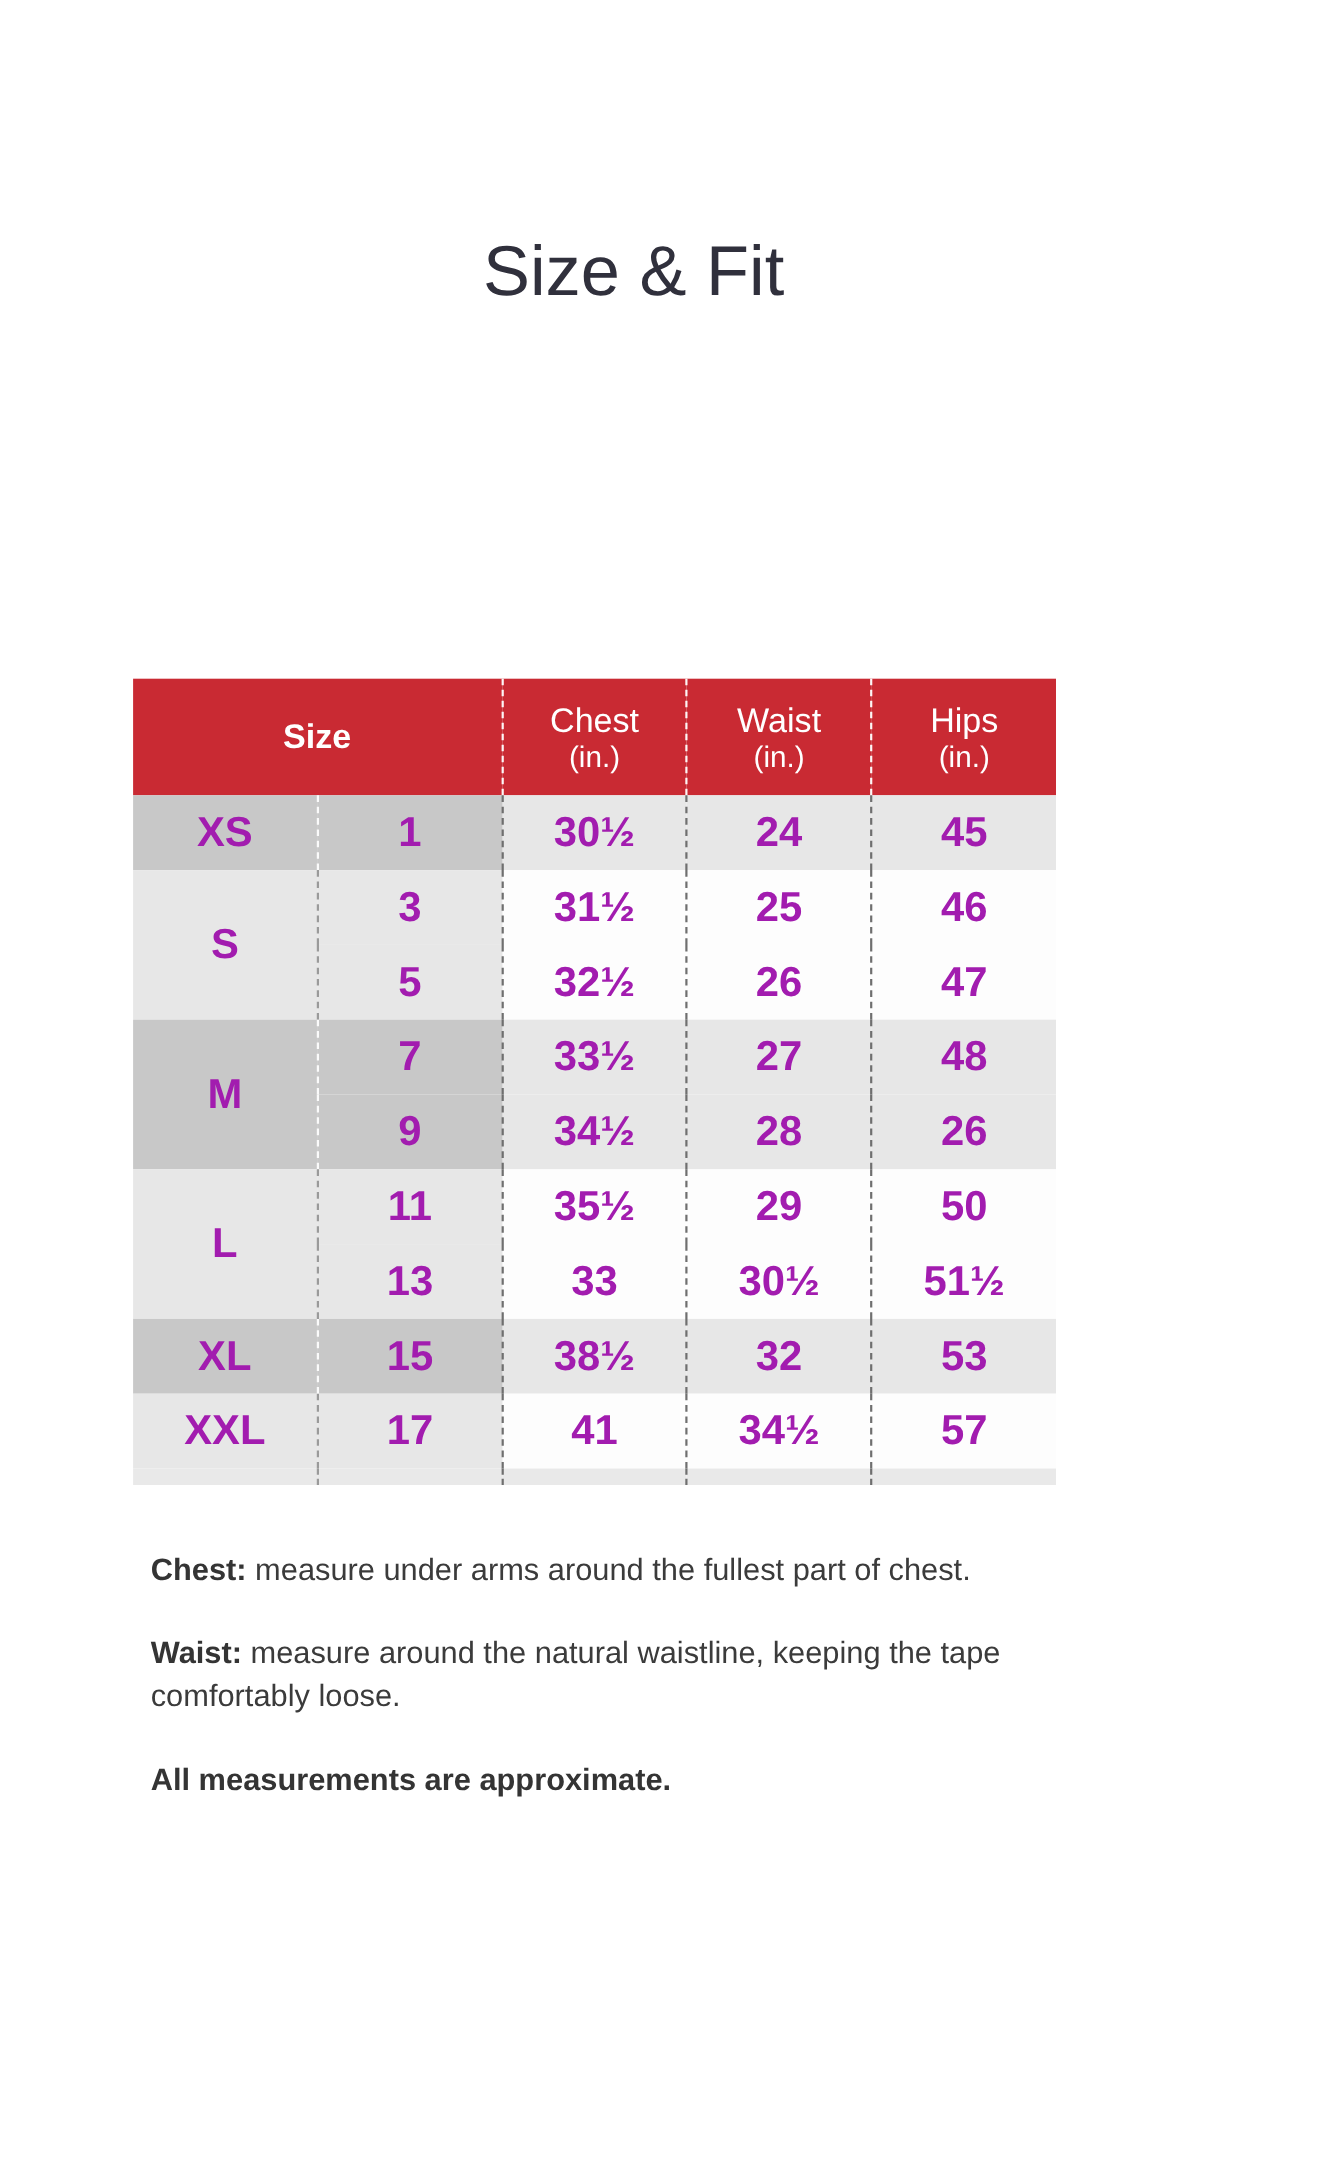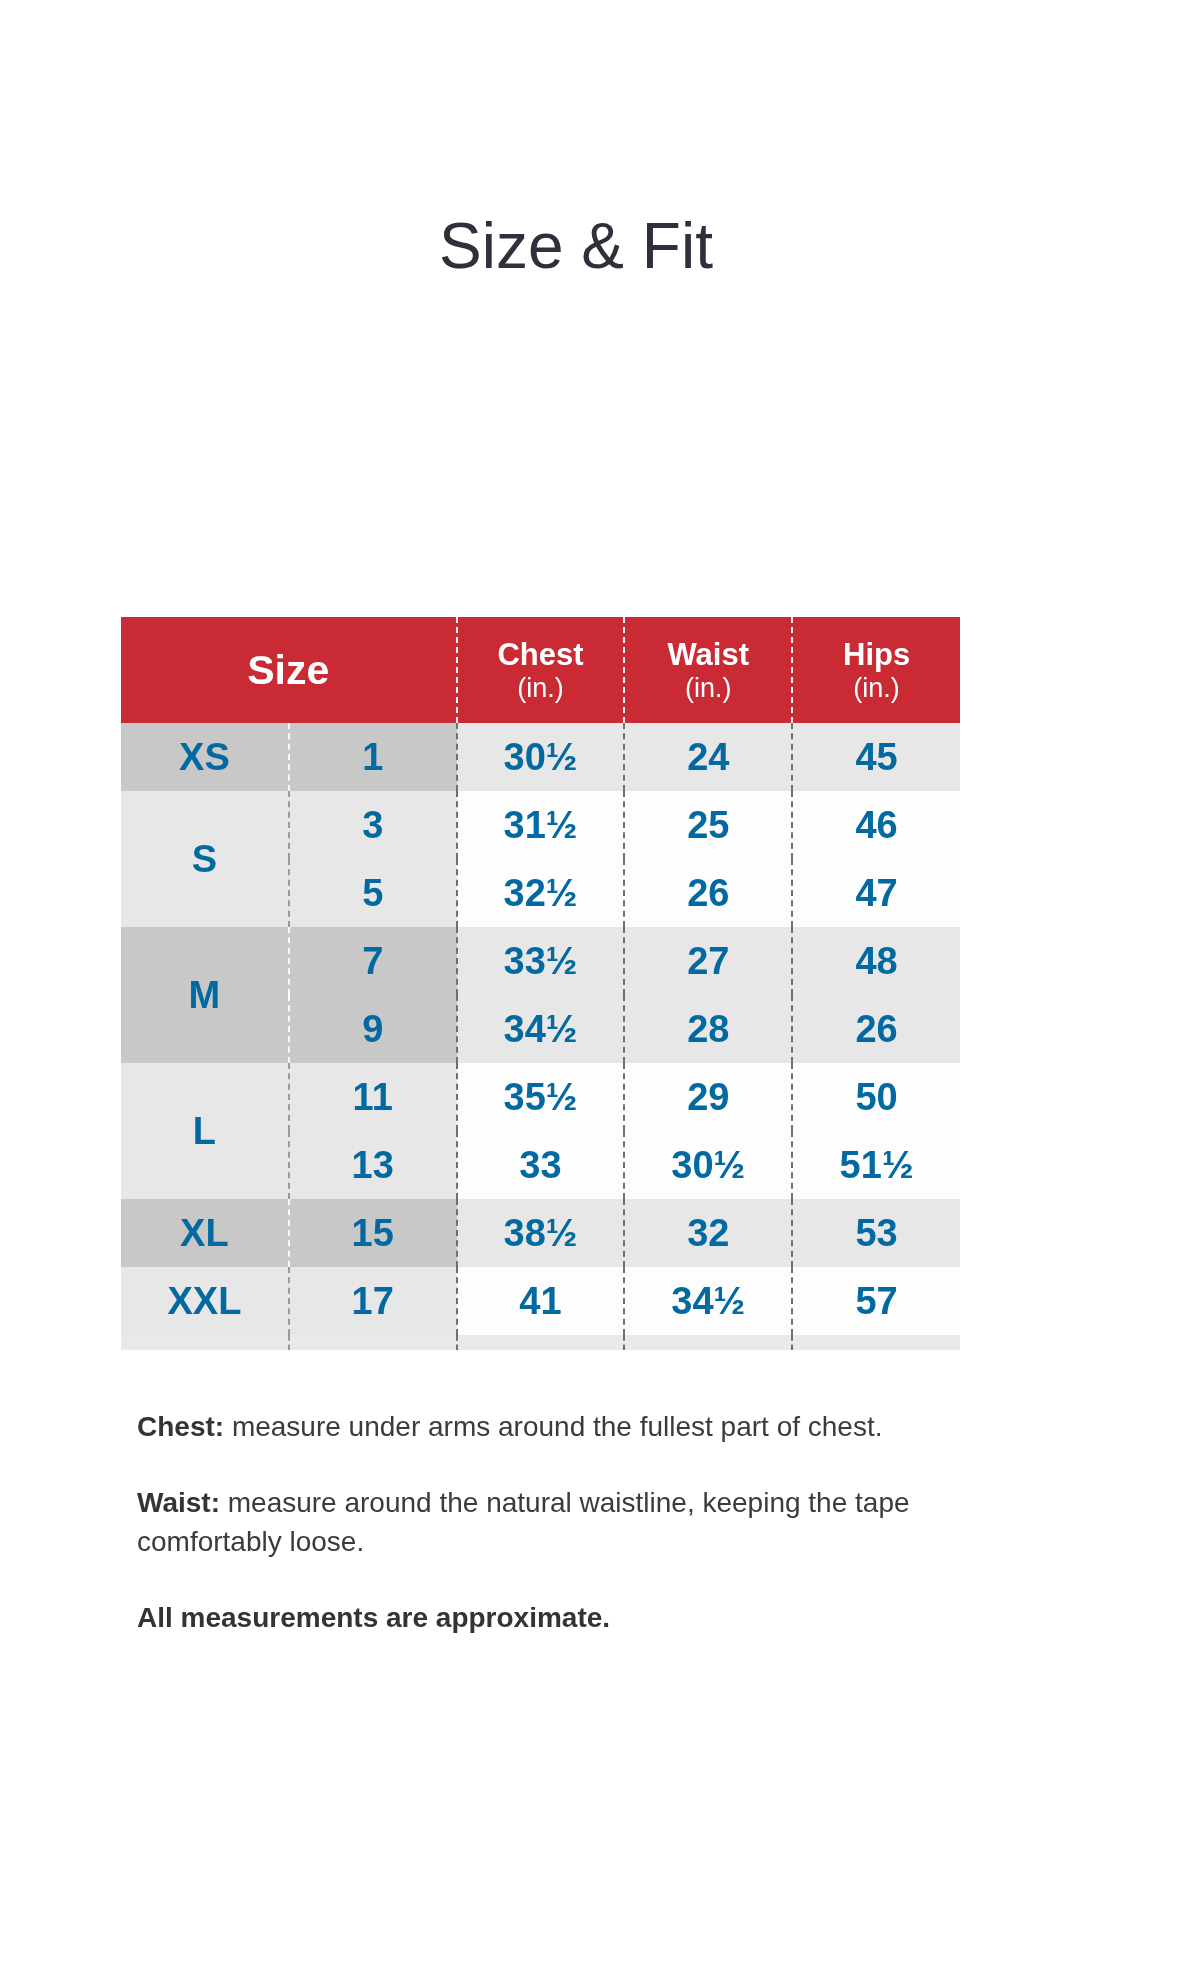--- a/index.html
+++ b/index.html
@@ -29,27 +29,27 @@
     border-collapse: collapse; table-layout: fixed;
   }
   .size-chart col { width: 20%; }
   .size-chart thead tr { height: 106px; }
   .size-chart thead th {
     background: var(--header-red, #c92a33);
     color: #ffffff; text-align: center; vertical-align: middle;
     padding: 0;
   }
   .size-chart thead th.th-measure { border-left: 2px dashed rgba(255,255,255,0.95); }
-  .th-size-label { display: block; font-size: 41px; font-weight: 700; }
-  .th-label { display: block; font-size: 31px; font-weight: 700; line-height: 36px; }
+  .th-size-label { display: block; font-size: 31px; font-weight: 700; }
+  .th-label { display: block; font-size: 31px; font-weight: 400; line-height: 36px; }
   .th-unit  { display: block; font-size: 27px; font-weight: 400; line-height: 31px; }
   .size-chart tbody tr { height: 68px; }
   .size-chart tbody td {
     text-align: center; vertical-align: middle; padding: 0;
-    font-size: 38px; font-weight: 700; color: #0369a1;
+    font-size: 38px; font-weight: 700; color: #a21caf;
   }
   
   .size-chart tbody td.col-chest,
   .size-chart tbody td.col-waist,
   .size-chart tbody td.col-hips { border-left: 2px dashed #6f6f6f; }
   .size-chart tbody td.col-num { border-left: 2px dashed #9a9a9a; }
   .size-chart tbody tr.grp-dark td.col-num { border-left-color: rgba(255,255,255,0.92); }
   
   .size-chart tr.grp-dark td.col-letter,
   .size-chart tr.grp-dark td.col-num { background: var(--cell-dark-gray, #c8c8c8); }

